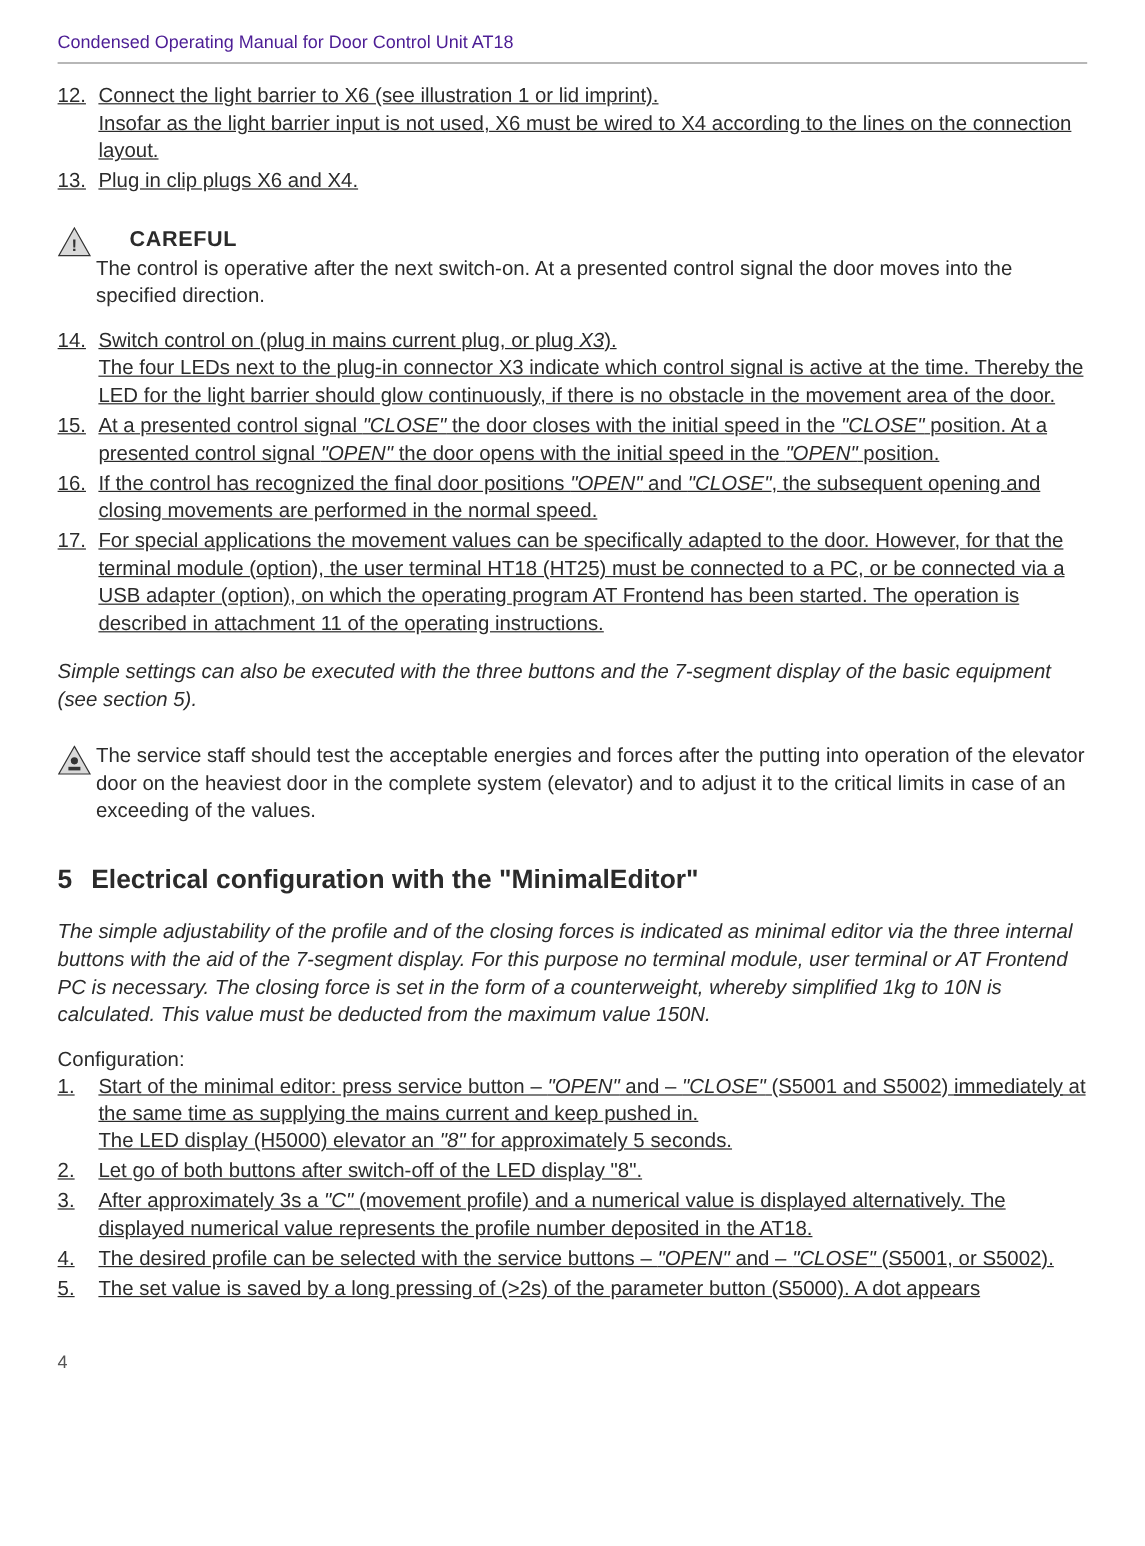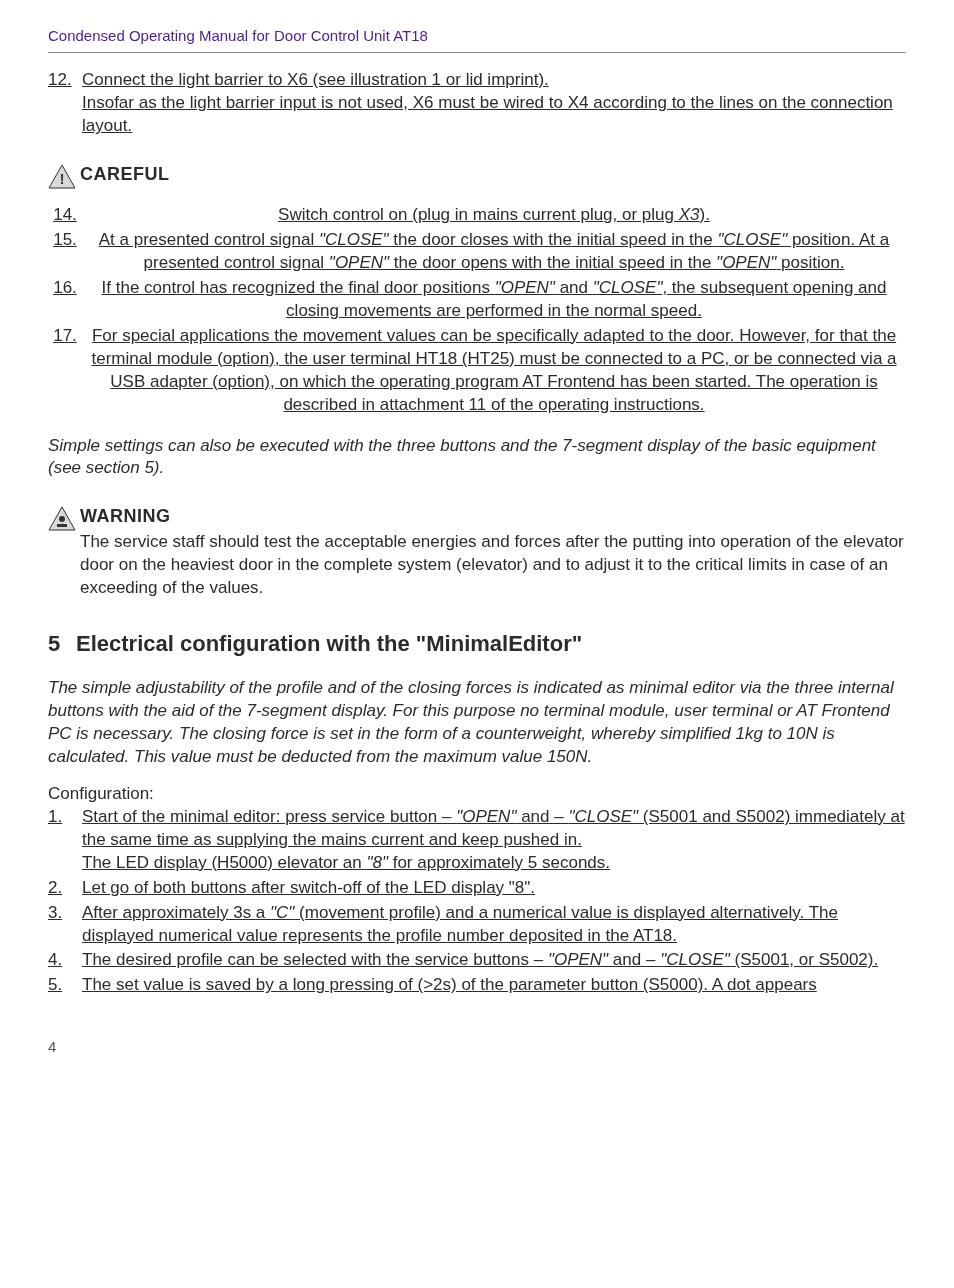--- a/index.html
+++ b/index.html
@@ -39,20 +39,21 @@
     width: 32px;
     flex-shrink: 0;
     padding-top: 2px;
   }
   .callout-body { flex: 1; }
   .callout-title {
     font-weight: 700;
     font-size: 18px;
     letter-spacing: 0.5px;
     margin-bottom: 2px;
+    margin-left: 28px;
   }
   .section-heading {
     display: flex;
     font-weight: 700;
     font-size: 22px;
     margin-top: 30px;
     margin-bottom: 18px;
   }
   .section-num { min-width: 28px; }
   .para { margin-bottom: 14px; font-style: italic; }
@@ -72,39 +73,45 @@
 <div class="header">Condensed Operating Manual for Door Control Unit AT18</div>
 
 <ol class="num-list">
   <li>
     <span class="num">12.</span>
     <span class="txt">
       <span>Connect the light barrier to X6 (see illustration 1 or lid imprint).</span><br>
       <span>Insofar as the light barrier input is not used, X6 must be wired to X4 according to the lines on the connection layout.</span>
     </span>
   </li>
+  <li>
+    <span class="num">13.</span>
+    <span class="txt">Plug in clip plugs X6 and X4.</span>
+  </li>
 </ol>
 
 <div class="callout">
   <div class="callout-icon">
     <svg width="28" height="26" viewBox="0 0 28 26">
       <polygon points="14,1 27,24 1,24" fill="#d9d9d9" stroke="#333" stroke-width="1"></polygon>
       <text x="14" y="20" text-anchor="middle" font-size="14" font-weight="bold" fill="#333">!</text>
     </svg>
   </div>
   <div class="callout-body">
     <div class="callout-title">CAREFUL</div>
+    <div>The control is operative after the next switch-on. At a presented control signal the door moves into the specified direction.</div>
   </div>
 </div>
 
-<ol class="num-list" style="margin-top:14px;text-align:center;">
+<ol class="num-list" style="margin-top:14px;">
   <li>
     <span class="num">14.</span>
     <span class="txt">
       <span>Switch control on (plug in mains current plug, or plug </span><span class="italic">X3</span><span>).</span><br>
+      <span>The four LEDs next to the plug-in connector X3 indicate which control signal is active at the time. Thereby the LED for the light barrier should glow continuously, if there is no obstacle in the movement area of the door.</span>
     </span>
   </li>
   <li>
     <span class="num">15.</span>
     <span class="txt">
       <span>At a presented control signal </span><span class="italic">"CLOSE"</span><span> the door closes with the initial speed in the </span><span class="italic">"CLOSE"</span><span> position. At a presented control signal </span><span class="italic">"OPEN"</span><span> the door opens with the initial speed in the </span><span class="italic">"OPEN"</span><span> position.</span>
     </span>
   </li>
   <li>
     <span class="num">16.</span>
@@ -122,21 +129,20 @@
 
 <div class="callout">
   <div class="callout-icon">
     <svg width="28" height="26" viewBox="0 0 28 26">
       <polygon points="14,1 27,24 1,24" fill="#d9d9d9" stroke="#333" stroke-width="1"></polygon>
       <circle cx="14" cy="13" r="3" fill="#333"></circle>
       <rect x="9" y="18" width="10" height="3" fill="#333"></rect>
     </svg>
   </div>
   <div class="callout-body">
-    <div class="callout-title">WARNING</div>
     <div>The service staff should test the acceptable energies and forces after the putting into operation of the elevator door on the heaviest door in the complete system (elevator) and to adjust it to the critical limits in case of an exceeding of the values.</div>
   </div>
 </div>
 
 <div class="section-heading">
   <span class="section-num">5</span>
   <span>Electrical configuration with the "MinimalEditor"</span>
 </div>
 
 <p class="para">The simple adjustability of the profile and of the closing forces is indicated as minimal editor via the three internal buttons with the aid of the 7-segment display. For this purpose no terminal module, user terminal or AT Frontend PC is necessary. The closing force is set in the form of a counterweight, whereby simplified 1kg to 10N is calculated. This value must be deducted from the maximum value 150N.</p>

